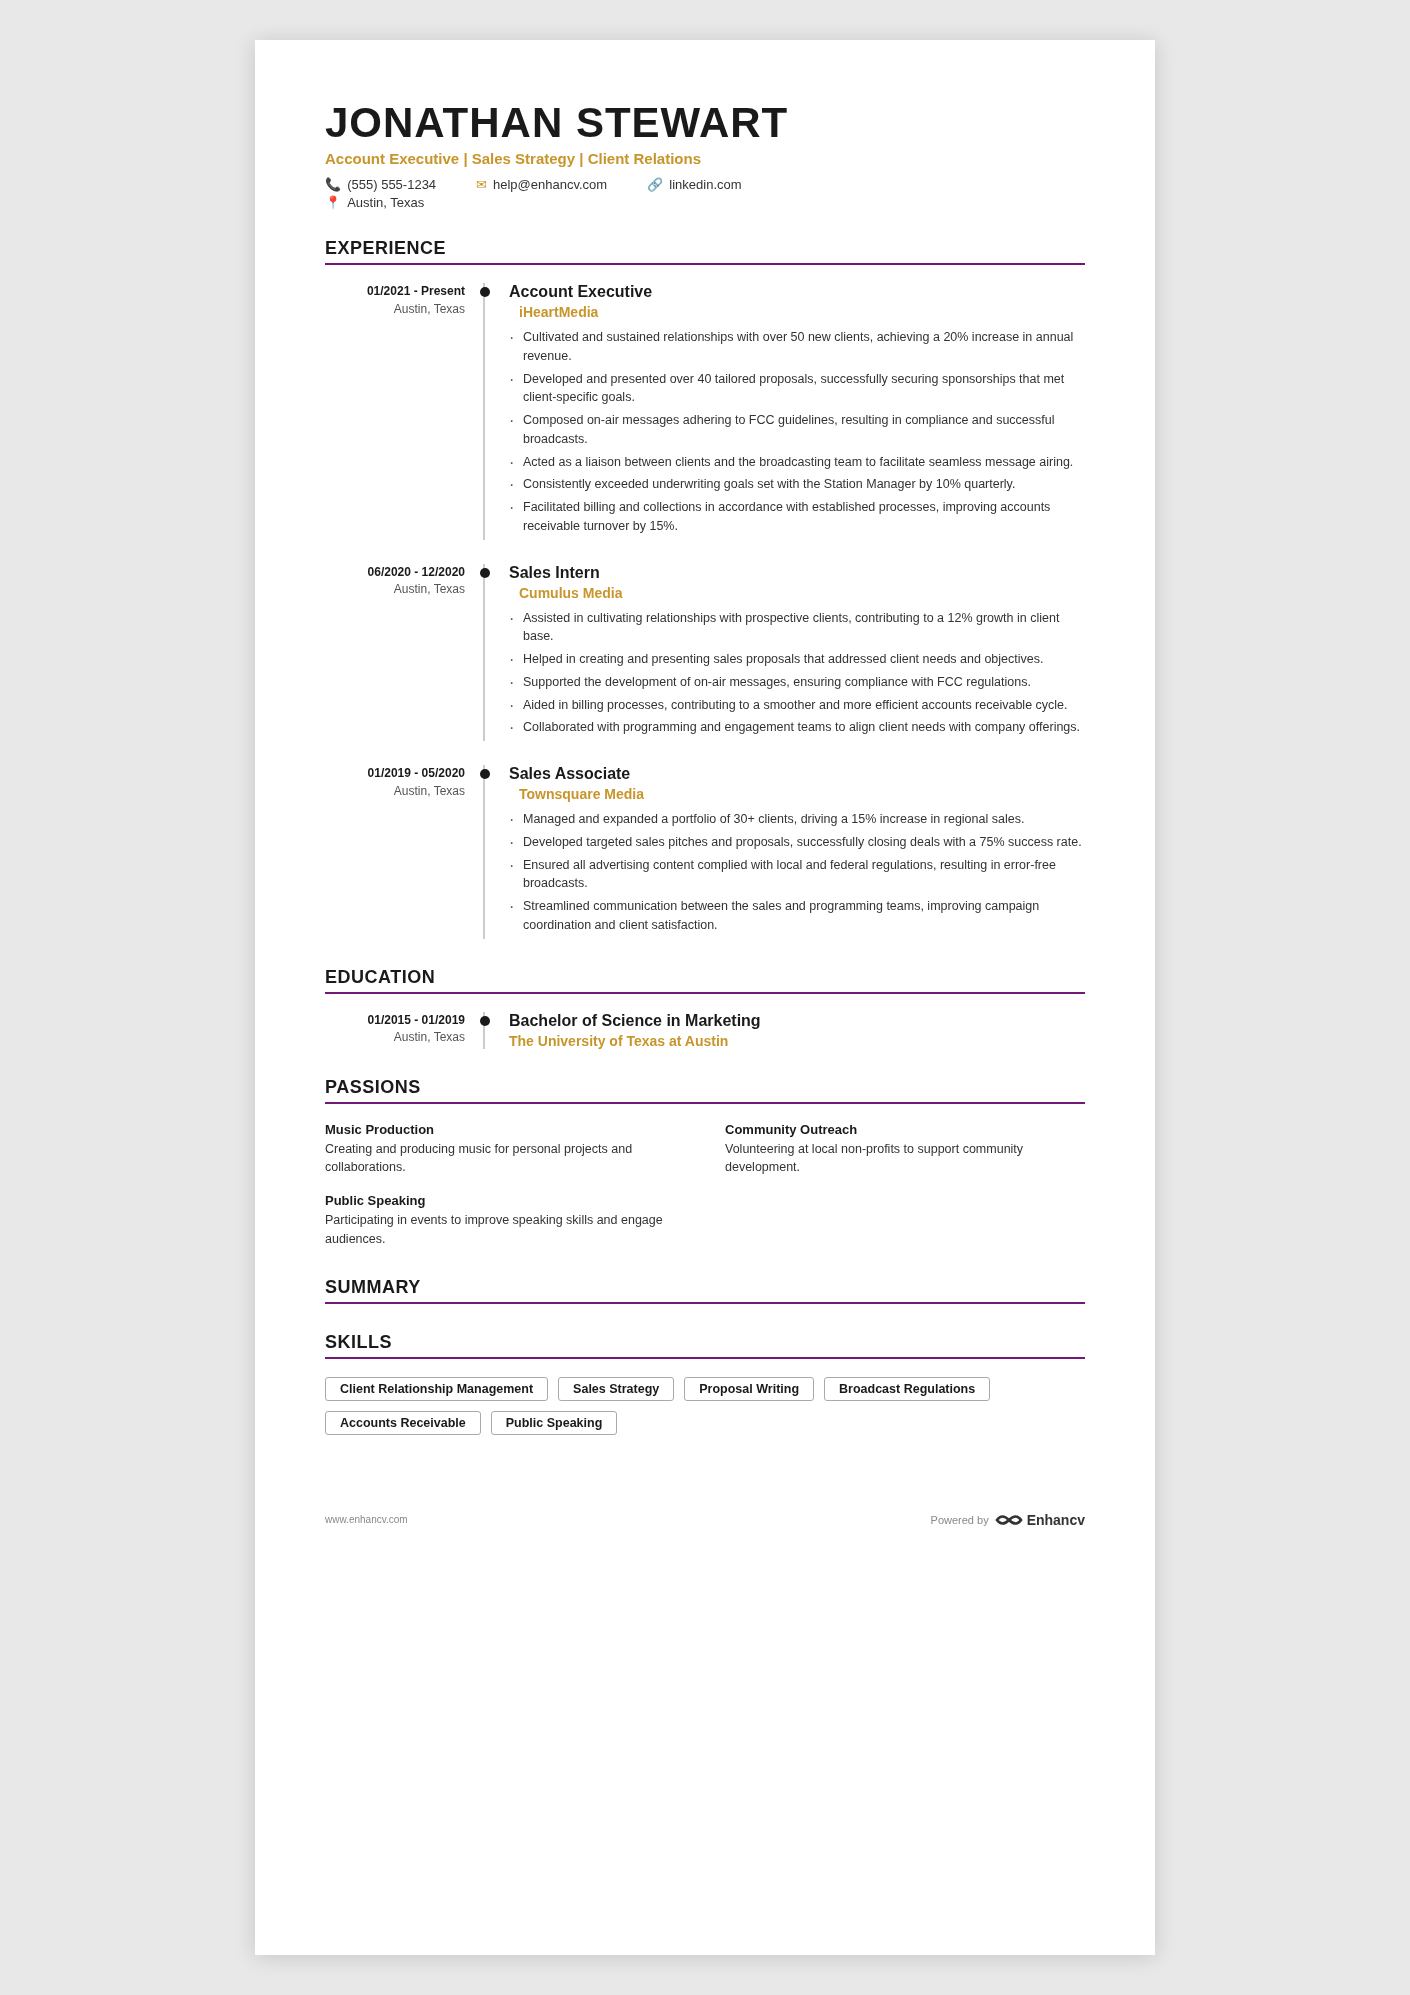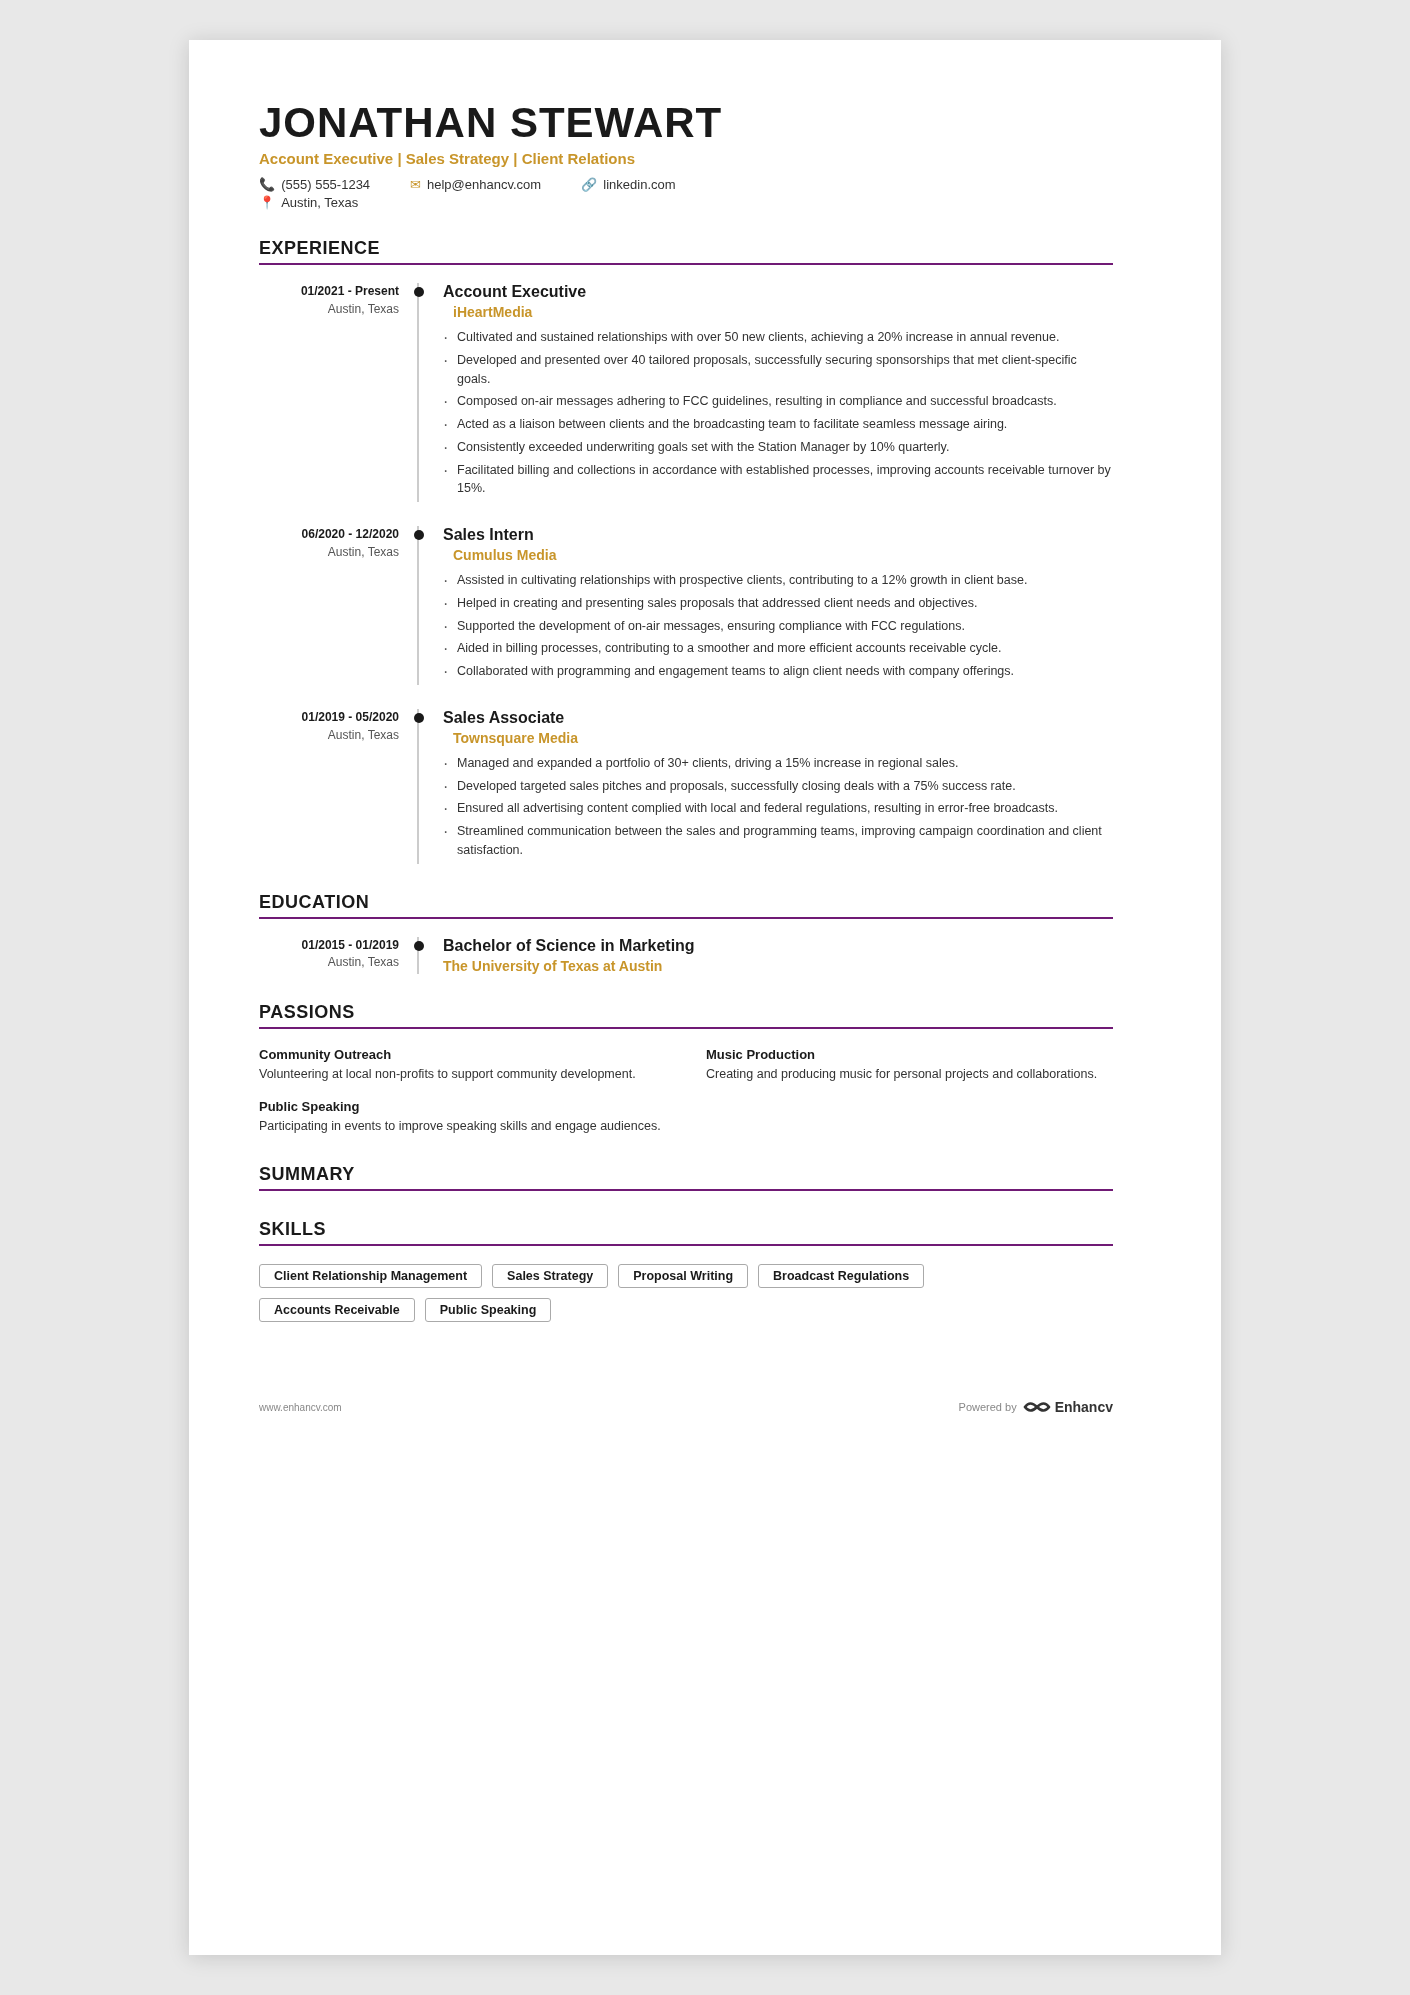--- a/index.html
+++ b/index.html
@@ -6,23 +6,23 @@
     body {
       font-family: 'Arial', sans-serif;
       background: #e8e8e8;
       display: flex;
       justify-content: center;
       padding: 40px 20px;
       min-height: 100vh;
     }
     .page {
       background: #ffffff;
-      width: 1032px;
+      width: 900px;
       min-height: 1400px;
-      padding: 60px 108px 60px 70px;
+      padding: 60px 70px 60px 70px;
       position: relative;
       box-shadow: 0 2px 20px rgba(0,0,0,0.15);
     }
     
     .header { margin-bottom: 28px; }
     .name {
       font-size: 42px;
       font-weight: 900;
       color: #1a1a1a;
       letter-spacing: 1px;
@@ -351,26 +351,26 @@
         <div class="edu-degree">Bachelor of Science in Marketing</div>
         <div class="edu-school">The University of Texas at Austin</div>
       </div>
     </div>
   </div>
 
   <div class="section">
     <div class="section-title">PASSIONS</div>
     <div class="passions-grid">
       <div class="passion-item">
+        <div class="passion-title">Music Production</div>
+        <div class="passion-desc">Creating and producing music for personal projects and collaborations.</div>
+      </div>
+      <div class="passion-item">
         <div class="passion-title">Community Outreach</div>
         <div class="passion-desc">Volunteering at local non-profits to support community development.</div>
-      </div>
-      <div class="passion-item">
-        <div class="passion-title">Music Production</div>
-        <div class="passion-desc">Creating and producing music for personal projects and collaborations.</div>
       </div>
       <div class="passion-item">
         <div class="passion-title">Public Speaking</div>
         <div class="passion-desc">Participating in events to improve speaking skills and engage audiences.</div>
       </div>
     </div>
   </div>
 
   <div class="section">
     <div class="section-title">SUMMARY</div>

